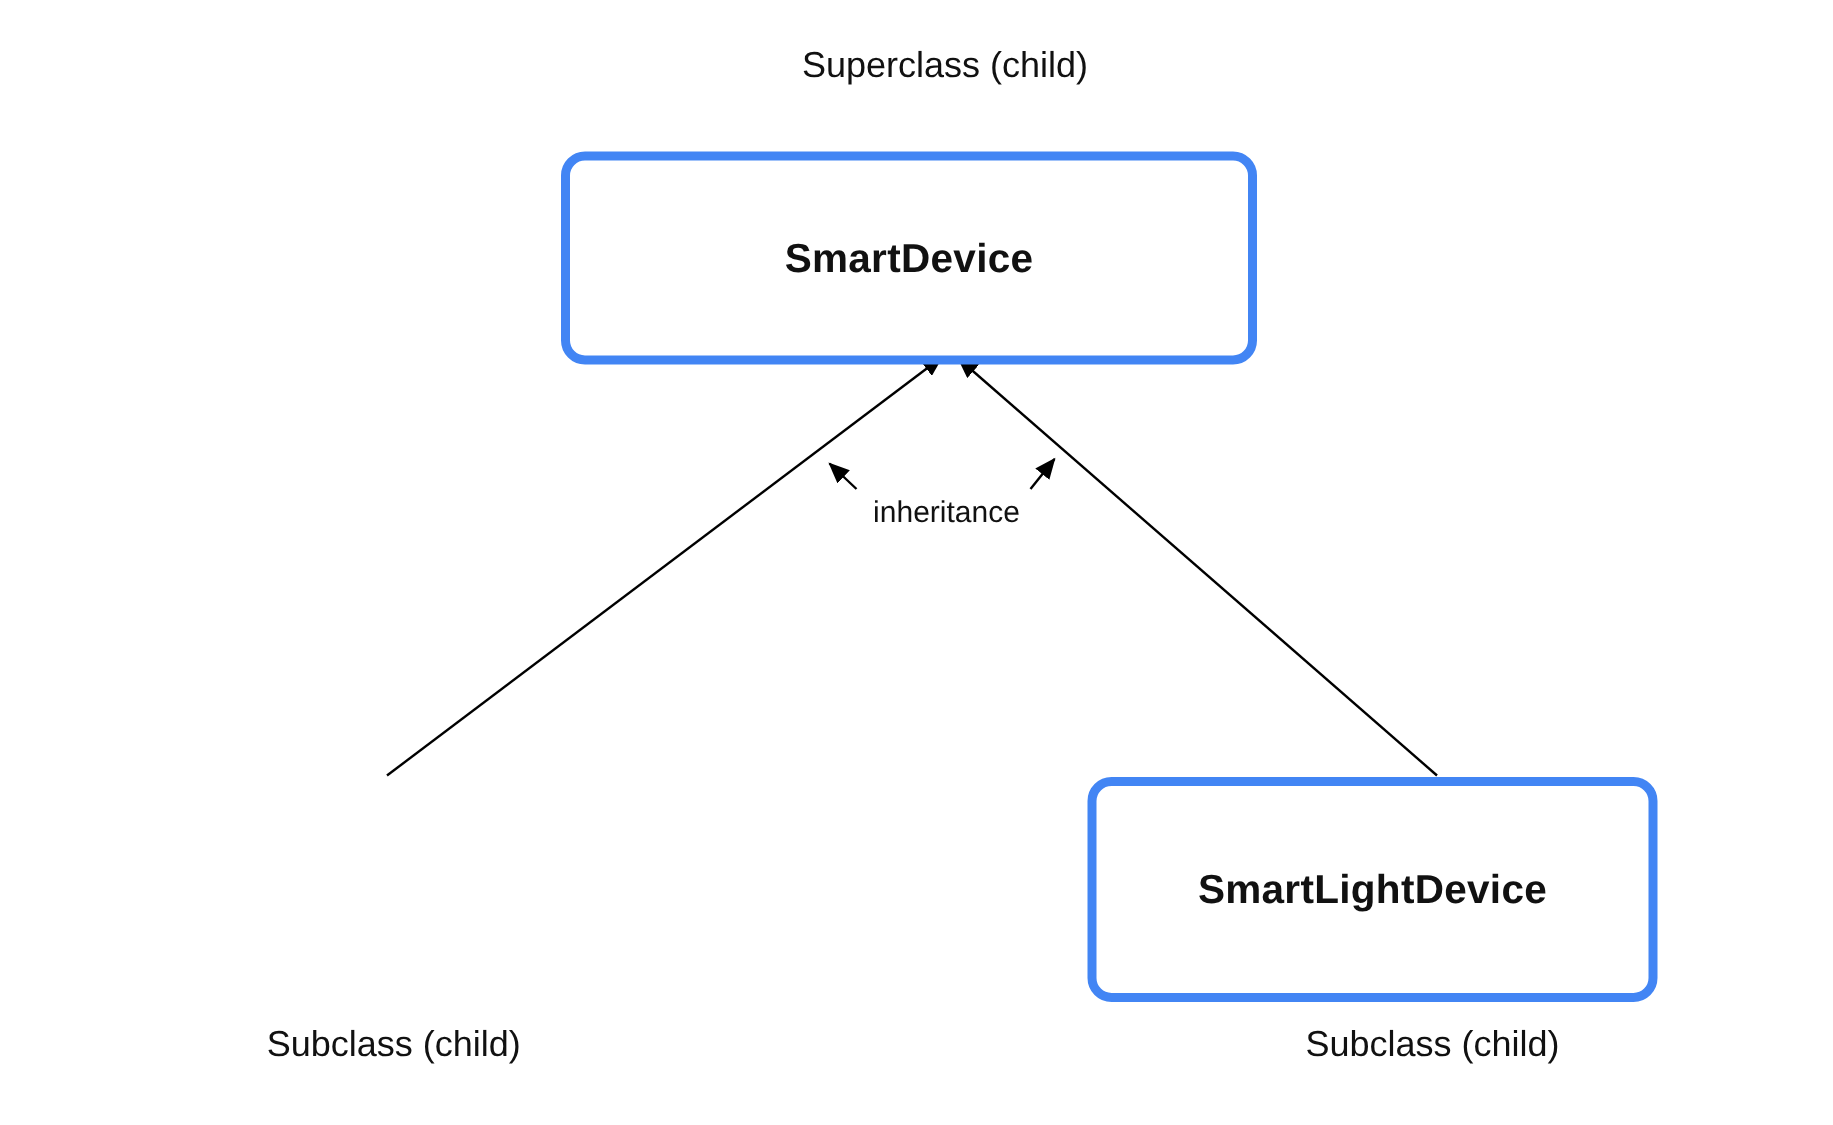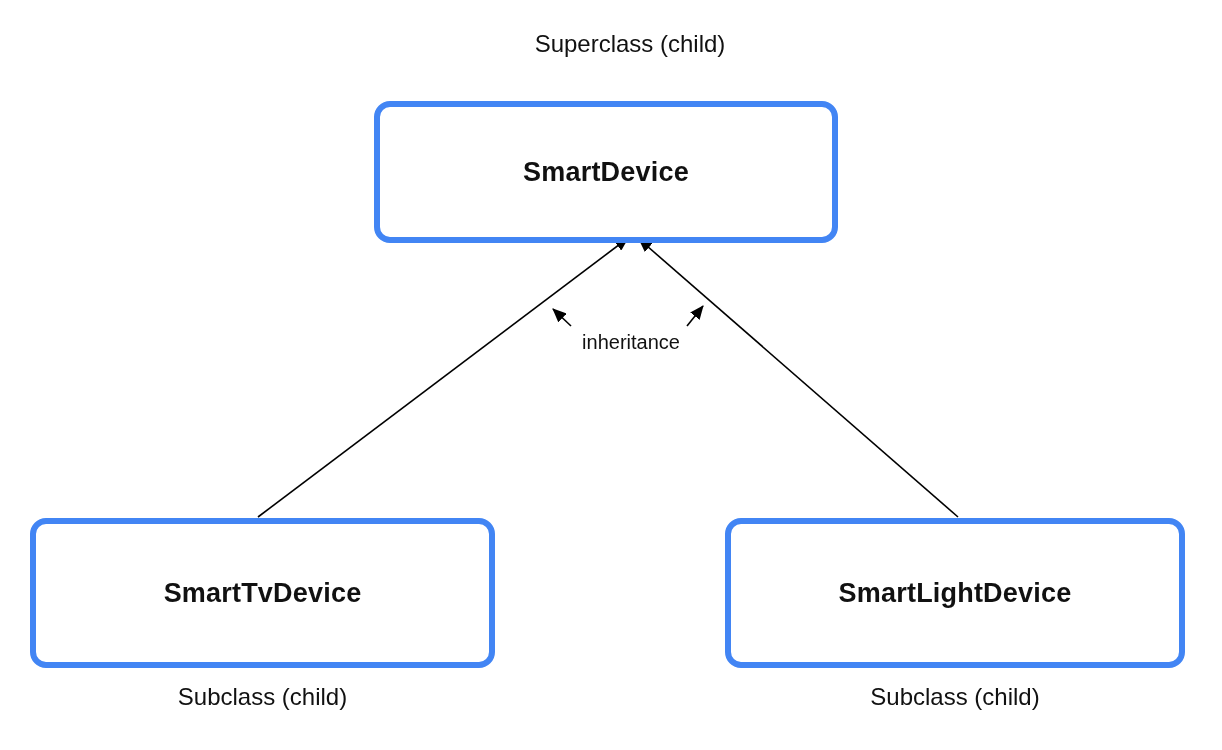--- a/index.html
+++ b/index.html
@@ -42,21 +42,21 @@
   }
   .box-subclass-left {
     left: 30px;
     top: 518px;
     width: 465px;
     height: 150px;
   }
   .box-subclass-right {
     left: 725px;
     top: 518px;
-    width: 460px;
+    width: 380px;
     height: 150px;
   }
   .class-name {
     font-size: 27px;
     font-weight: 600;
     color: #111111;
     letter-spacing: 0.2px;
   }
   .role-label {
     position: absolute;
@@ -111,23 +111,20 @@
   </svg>
 
   <div class="role-label label-superclass">Superclass (child)</div>
 
   <div class="class-box box-superclass">
     <span class="class-name">SmartDevice</span>
   </div>
 
   <div class="label-inheritance">inheritance</div>
 
-  <div class="class-box box-subclass-left">
-    <span class="class-name">SmartTvDevice</span>
-  </div>
   <div class="role-label label-subclass-left">Subclass (child)</div>
 
   <div class="class-box box-subclass-right">
     <span class="class-name">SmartLightDevice</span>
   </div>
   <div class="role-label label-subclass-right">Subclass (child)</div>
 
 </div>
 
 </body></html>

